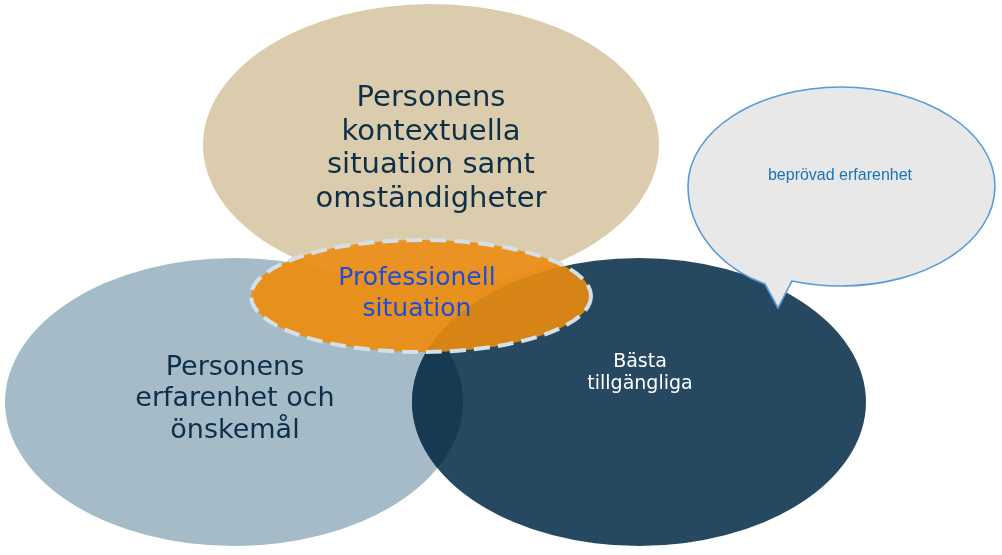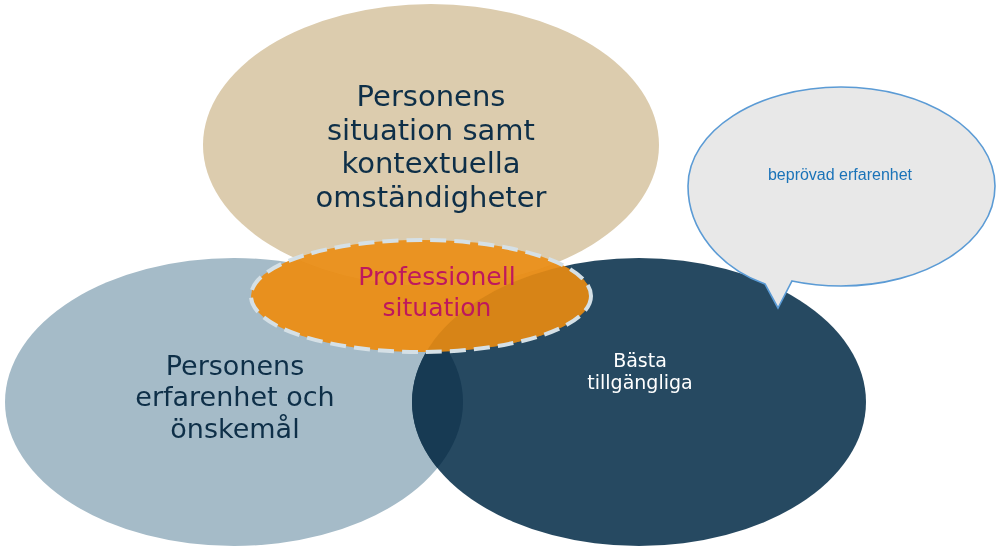--- a/index.html
+++ b/index.html
@@ -2,21 +2,21 @@
 <html><head>
 <meta charset="utf-8">
 <style>
   html, body { margin:0; padding:0; background:#ffffff; }
   body { width:1002px; height:555px; position:relative; overflow:hidden; font-family:"DejaVu Sans", sans-serif; }
   svg#diagram { position:absolute; left:0; top:0; }
   .label { position:absolute; text-align:center; font-weight:normal; line-height:1.16; }
   .lbl-top { left:261px; top:80px; width:340px; font-size:29px; color:#0E2F48; }
   .lbl-left { left:80px; top:350px; width:310px; font-size:27px; color:#0E2F48; }
   .lbl-right { left:490px; top:349px; width:300px; font-size:19px; color:#ffffff; }
-  .lbl-center { left:296px; top:262px; width:282px; font-size:25px; color:#be185d; line-height:1.22; }
+  .lbl-center { left:276px; top:262px; width:282px; font-size:25px; color:#1d4ed8; line-height:1.22; }
   .lbl-bubble { left:720px; top:160px; width:240px; font-size:16px; color:#1A73B8; line-height:1.9; font-family:"Liberation Sans", sans-serif; }
   .line { display:block; }
 </style>
 </head>
 <body>
 
 <svg id="diagram" width="1002" height="555" viewBox="0 0 1002 555">
 
   <ellipse cx="431" cy="145" rx="228" ry="141" fill="#DCCCAE"></ellipse>
 
@@ -35,22 +35,22 @@
   <clipPath id="clipOrange">
       <ellipse cx="421" cy="296" rx="170" ry="56"></ellipse>
     </clipPath>
   <ellipse cx="639" cy="402" rx="227" ry="144" fill="#C97A12" fill-opacity="0.55" clip-path="url(#clipOrange)"></ellipse>
   <ellipse cx="431" cy="145" rx="228" ry="141" fill="#EE9A2A" fill-opacity="0.35" clip-path="url(#clipOrange)"></ellipse>
   <ellipse cx="421" cy="296" rx="170" ry="56" fill="none" stroke="#D5E0E6" stroke-width="4" stroke-dasharray="16 8"></ellipse>
 </svg>
 
 <div class="label lbl-top">
   <span class="line">Personens</span>
+  <span class="line">kontextuella</span>
   <span class="line">situation samt</span>
-  <span class="line">kontextuella</span>
   <span class="line">omständigheter</span>
 </div>
 
 <div class="label lbl-left">
   <span class="line">Personens</span>
   <span class="line">erfarenhet och</span>
   <span class="line">önskemål</span>
 </div>
 
 <div class="label lbl-right">

